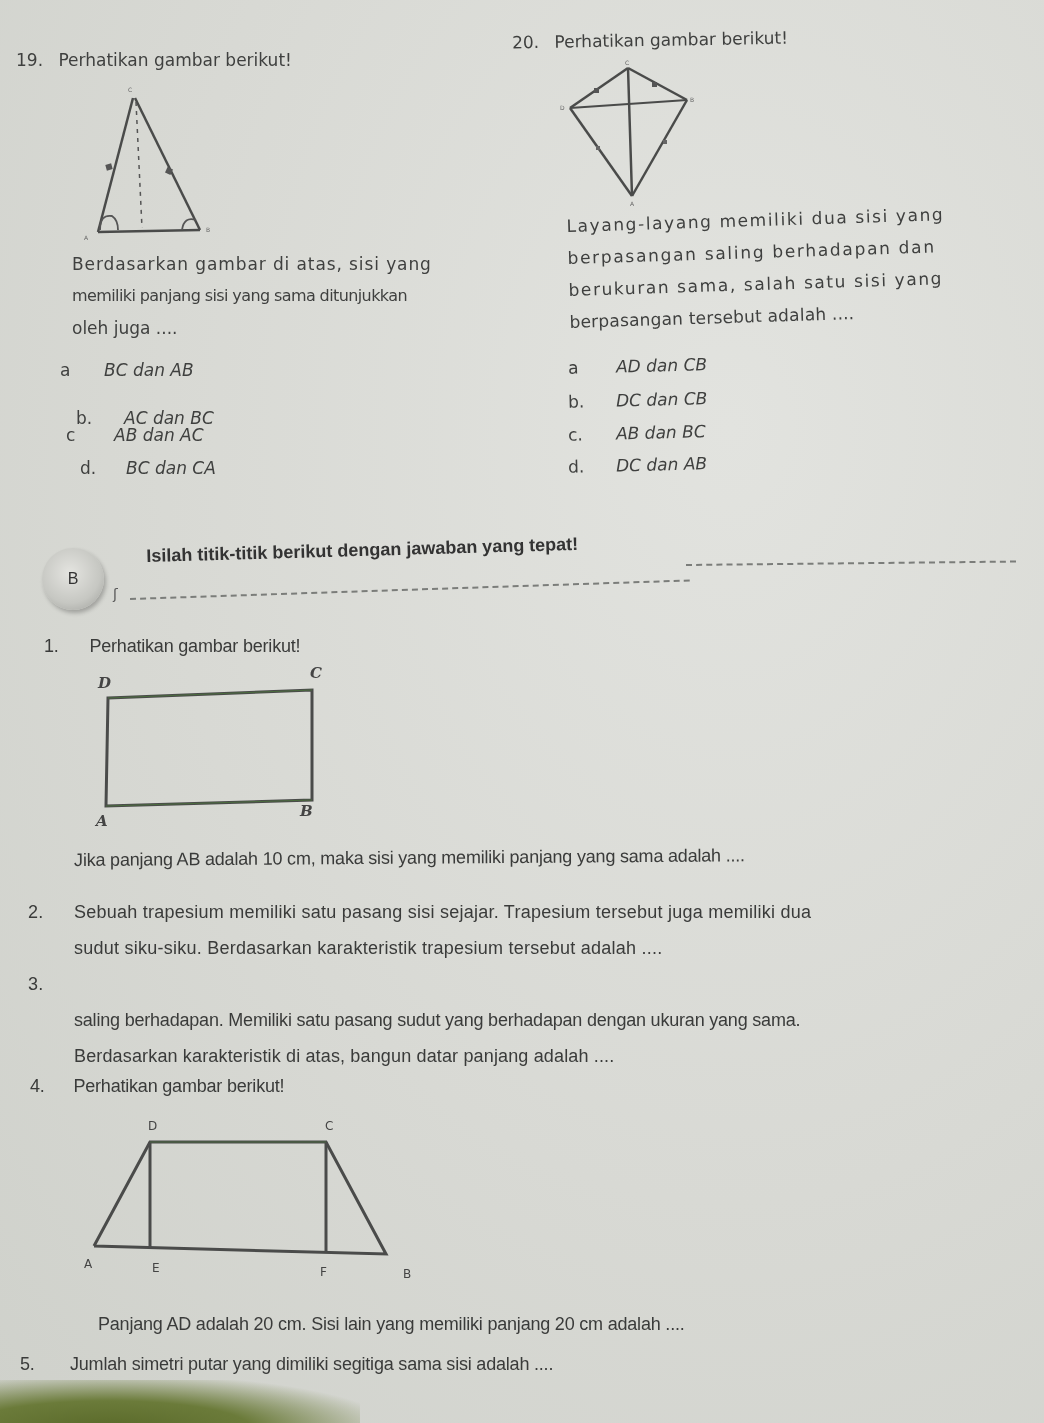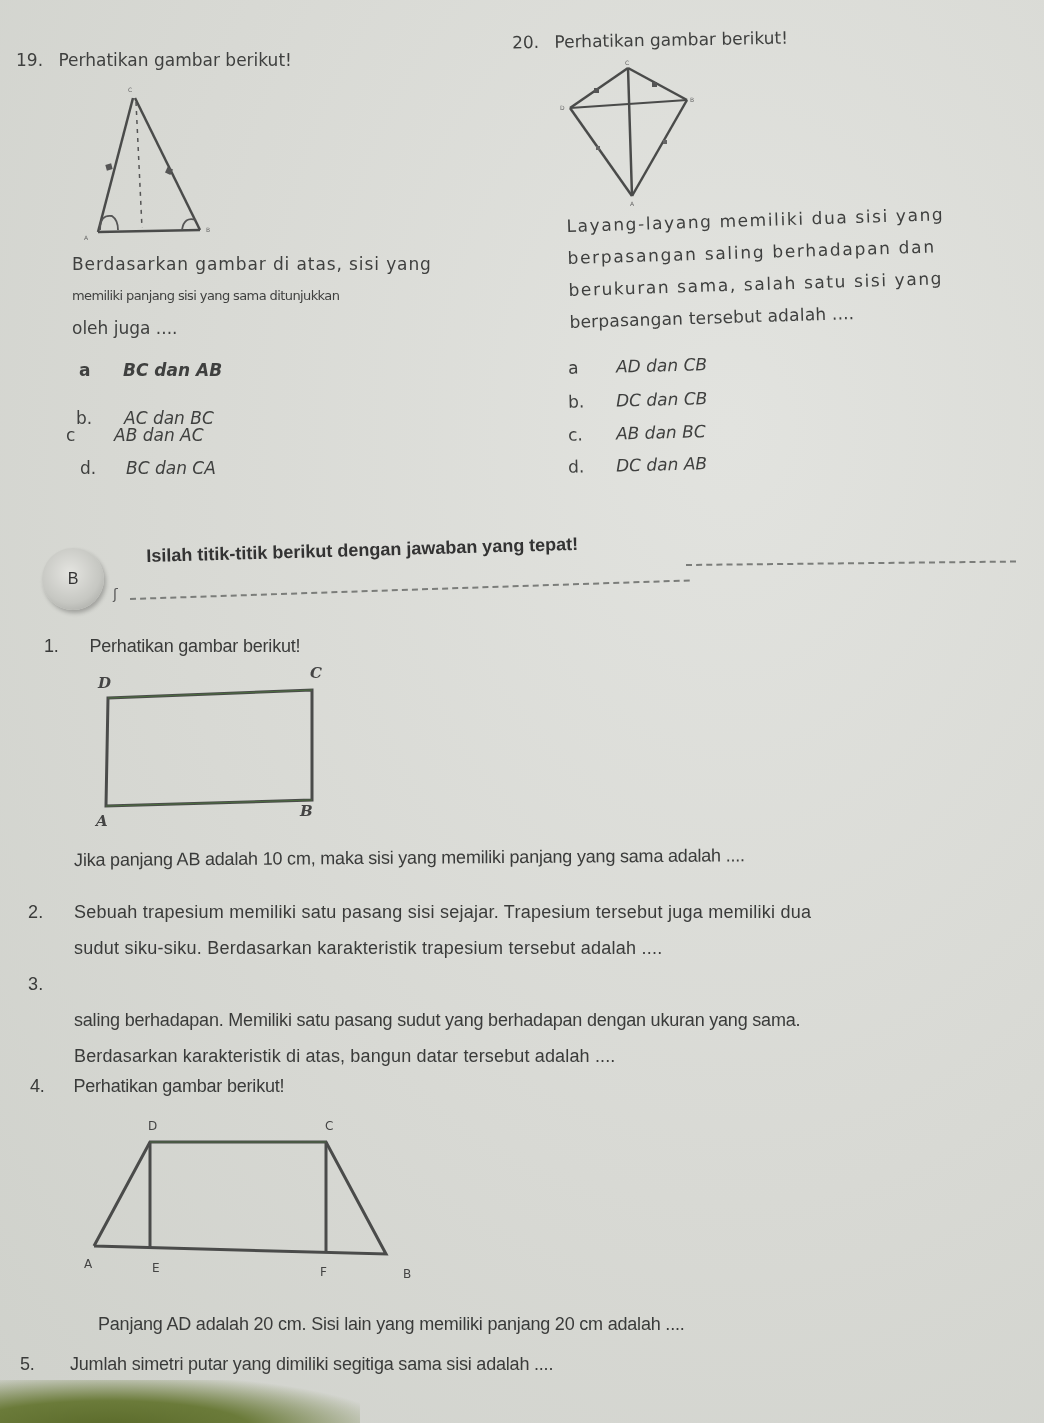--- a/index.html
+++ b/index.html
@@ -50,25 +50,25 @@
   <rect x="88" y="86" width="6" height="6" fill="#555" transform="rotate(25 91 89)"></rect>
   <path d="M 22 148 Q 22 132 34 134 Q 40 138 40 148" fill="none" stroke="#555" stroke-width="1.8"></path>
   <path d="M 104 148 Q 106 134 118 138" fill="none" stroke="#555" stroke-width="1.8"></path>
   <text x="50" y="10" font-size="6" fill="#666">C</text>
   <text x="6" y="158" font-size="6" fill="#666">A</text>
   <text x="128" y="150" font-size="6" fill="#666">B</text>
 </svg>
 
 <div class="abs para" style="left:72px; top:248px; width:440px;">
   <div style="letter-spacing:0.9px;">Berdasarkan gambar di atas, sisi yang</div>
-  <div style="letter-spacing:-0.6px; font-size:13px;">memiliki panjang sisi yang sama ditunjukkan</div>
+  <div style="letter-spacing:-0.6px; font-size:16px;">memiliki panjang sisi yang sama ditunjukkan</div>
   <div>oleh juga ....</div>
 </div>
 
-<div class="abs opt" style="left:79px; top:360px;font-weight:bold;">
+<div class="abs opt" style="left:60px; top:360px;">
   <span class="l">a</span><span class="m">BC dan AB</span>
 </div>
 <div class="abs opt" style="left:76px; top:408px;">
   <span class="l" style="width:48px;">b.</span><span class="m">AC dan BC</span>
 </div>
 <div class="abs opt" style="left:66px; top:425px;">
   <span class="l" style="width:48px;">c</span><span class="m">AB dan AC</span>
 </div>
 <div class="abs opt" style="left:80px; top:458px;">
   <span class="l" style="width:46px;">d.</span><span class="m">BC dan CA</span>
@@ -147,21 +147,21 @@
     <span>Sebuah trapesium memiliki satu pasang sisi sejajar. Trapesium tersebut juga memiliki dua</span>
   </div>
   <div style="padding-left:46px;">sudut siku-siku. Berdasarkan karakteristik trapesium tersebut adalah ....</div>
 </div>
 
 <div class="abs cond" style="left:28px; top:966px; width:1016px; line-height:36px; letter-spacing:0.15px;">
   <div style="display:flex;">
     <span style="width:46px;">3.</span>
   </div>
   <div style="padding-left:46px; letter-spacing:-0.2px;">saling berhadapan. Memiliki satu pasang sudut yang berhadapan dengan ukuran yang sama.</div>
-  <div style="padding-left:46px;">Berdasarkan karakteristik di atas, bangun datar tersebut adalah ....</div>
+  <div style="padding-left:46px;">Berdasarkan karakteristik di atas, bangun datar panjang adalah ....</div>
 </div>
 
 <div class="abs cond" style="left:30px; top:1076px;">
   <span>4.</span>
   <span style="margin-left:24px;">Perhatikan gambar berikut!</span>
 </div>
 
 <div class="abs fig-label2" style="left:148px; top:1119px;">D</div>
 <div class="abs fig-label2" style="left:325px; top:1119px;">C</div>
 <div class="abs fig-label2" style="left:84px; top:1257px;">A</div>

